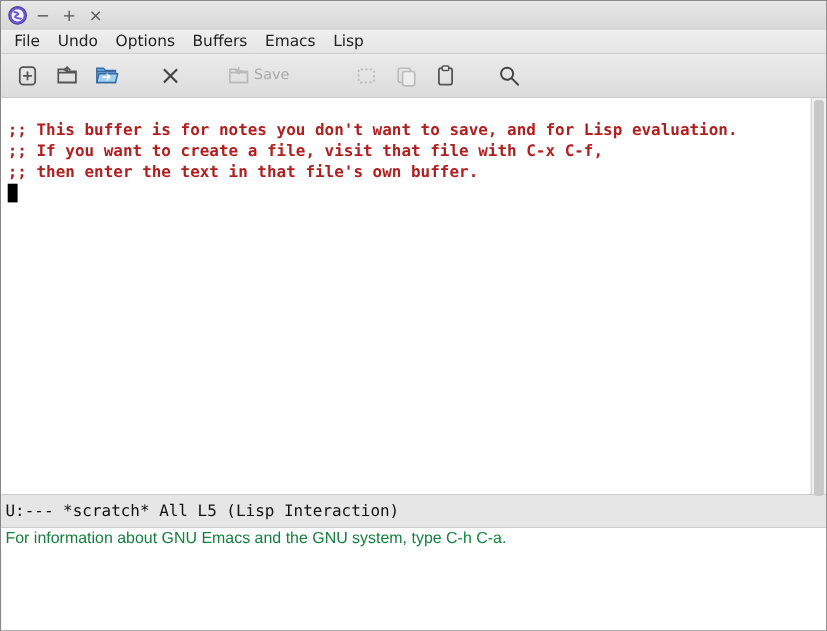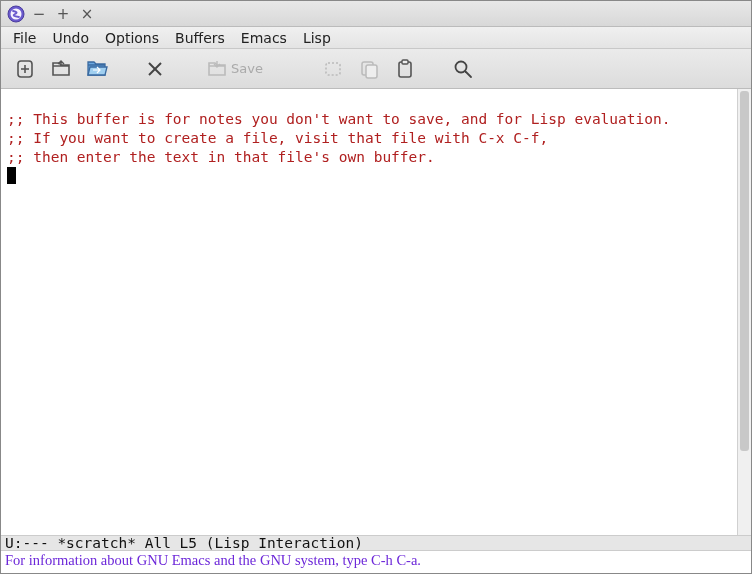--- a/index.html
+++ b/index.html
@@ -76,21 +76,22 @@
   gap: 2px;
   padding: 2px 4px;
 }
 .tb-btn.disabled { color: #aaa; }
 .tb-label { font-size: 13px; color: #aaa; margin-left: -2px; }
 .tb-label.enabled { color: #333; }
 .tb-sep { width: 14px; }
 
 .editor-wrap {
   display: flex;
-  height: 446px;
+  height: 360px;
+  font-weight: bold;
 }
 .editor {
   flex: 1;
   font-family: "DejaVu Sans Mono", monospace;
   font-size: 14.5px;
   line-height: 19px;
   padding: 2px 6px;
   white-space: pre;
   color: #b02020;
   position: relative;
@@ -109,39 +110,39 @@
 }
 .scroll-thumb {
   position: absolute;
   top: 2px; left: 2px; right: 2px;
   height: 360px;
   background: #c8c8c8;
   border-radius: 3px;
 }
 
 .modeline {
-  height: 16px;
+  height: 31px;
   background: #e6e6e6;
   border-top: 1px solid #ccc;
   border-bottom: 1px solid #ccc;
   font-family: "DejaVu Sans Mono", monospace;
   font-size: 14.5px;
   display: flex;
   align-items: center;
   padding: 0 4px;
   color: #111;
 }
 .minibuffer {
   height: 19px;
-  font-family: Liberation Serif, serif;
+  font-family: Liberation Sans, sans-serif;
   font-size: 14.5px;
   display: flex;
   align-items: center;
   padding: 0 4px;
-  color: #6d28d9;
+  color: #15803d;
   background: #fff;
 }
 svg { display: block; }
 </style>
 </head>
 <body>
 
 <div class="titlebar">
   <span class="app-icon">
     <svg width="18" height="18" viewBox="0 0 18 18">

